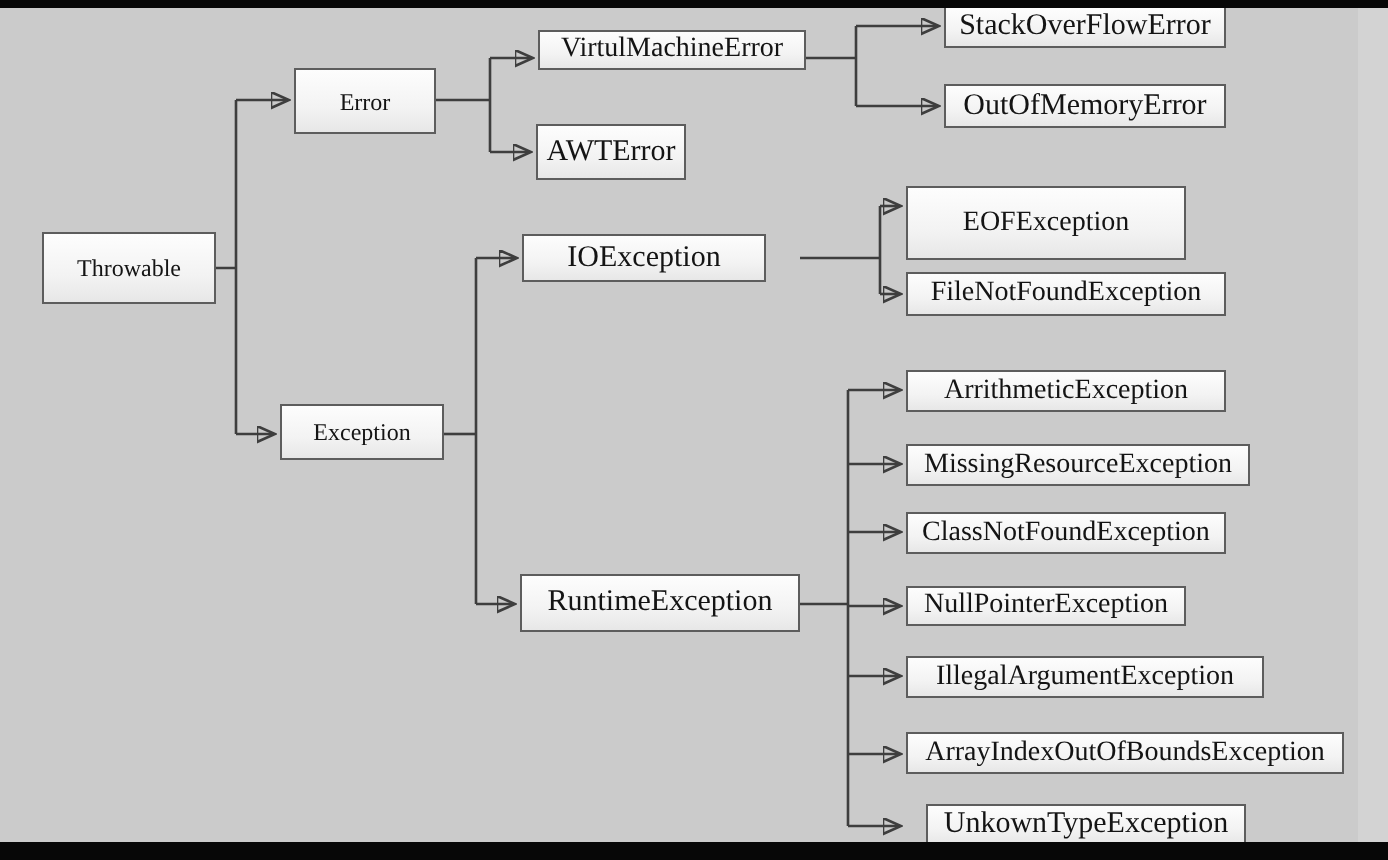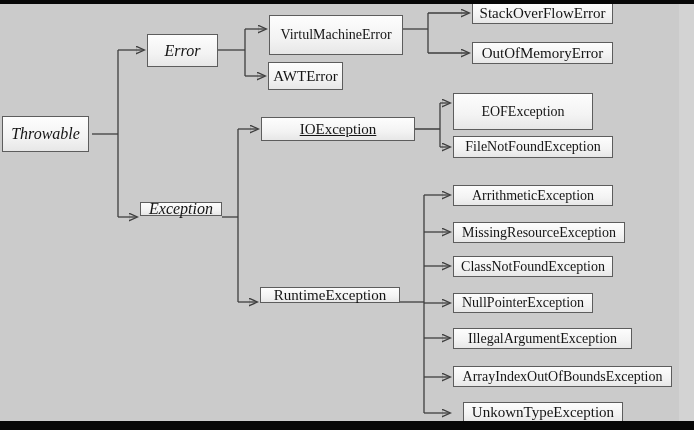--- a/index.html
+++ b/index.html
@@ -46,21 +46,21 @@
     border: 1.5px solid #5d5d5d;
     background: linear-gradient(180deg, #fdfdfd 0%, #f3f3f3 60%, #e7e7e7 100%);
     color: #141414;
     display: flex;
     align-items: center;
     justify-content: center;
     white-space: nowrap;
     font-size: 14px;
     line-height: 1;
   }
-  .node.f16 { font-size: 16px; font-style: italic; }
+  .node.f16 { font-size: 12px; }
   .node.f15 { font-size: 15px; }
 </style>
 </head>
 <body>
 
 <div id="stage">
 
   <div class="right-strip"></div>
 
   <svg class="connectors" width="694" height="430" viewBox="0 0 694 430">
@@ -97,31 +97,31 @@
       <path d="M424,195 H450" marker-end="url(#arw)"></path>
       <path d="M424,232 H450" marker-end="url(#arw)"></path>
       <path d="M424,266 H450" marker-end="url(#arw)"></path>
       <path d="M424,303 H450" marker-end="url(#arw)"></path>
       <path d="M424,338 H450" marker-end="url(#arw)"></path>
       <path d="M424,377 H450" marker-end="url(#arw)"></path>
       <path d="M424,413 H450" marker-end="url(#arw)"></path>
     </g>
   </svg>
 
-  <div class="node f16" style="left:2px;   top:116px; width:87px;  height:36px;">Throwable</div>
+  <div class="node f16" style="left:21px;   top:116px; width:87px;  height:36px;">Throwable</div>
   <div class="node f16" style="left:147px; top:34px;  width:71px;  height:33px;">Error</div>
-  <div class="node" style="left:269px; top:15px;  width:134px; height:40px;">VirtulMachineError</div>
+  <div class="node" style="left:269px; top:15px;  width:134px; height:20px;">VirtulMachineError</div>
   <div class="node f15" style="left:472px; top:3px;   width:141px; height:21px;">StackOverFlowError</div>
   <div class="node f15" style="left:472px; top:42px;  width:141px; height:22px;">OutOfMemoryError</div>
   <div class="node f15" style="left:268px; top:62px;  width:75px;  height:28px;">AWTError</div>
-  <div class="node f15" style="left:261px; top:117px; width:154px; height:24px;text-decoration:underline;">IOException</div>
+  <div class="node f15" style="left:261px; top:117px; width:122px; height:24px;">IOException</div>
   <div class="node" style="left:453px; top:93px;  width:140px; height:37px;">EOFException</div>
   <div class="node" style="left:453px; top:136px; width:160px; height:22px;">FileNotFoundException</div>
-  <div class="node f16" style="left:140px; top:202px; width:82px;  height:14px;">Exception</div>
-  <div class="node f15" style="left:260px; top:287px; width:140px; height:16px;">RuntimeException</div>
+  <div class="node f16" style="left:140px; top:202px; width:82px;  height:28px;">Exception</div>
+  <div class="node f15" style="left:260px; top:287px; width:140px; height:29px;">RuntimeException</div>
   <div class="node" style="left:453px; top:185px; width:160px; height:21px;">ArrithmeticException</div>
   <div class="node" style="left:453px; top:222px; width:172px; height:21px;">MissingResourceException</div>
   <div class="node" style="left:453px; top:256px; width:160px; height:21px;">ClassNotFoundException</div>
   <div class="node" style="left:453px; top:293px; width:140px; height:20px;">NullPointerException</div>
   <div class="node" style="left:453px; top:328px; width:179px; height:21px;">IllegalArgumentException</div>
   <div class="node" style="left:453px; top:366px; width:219px; height:21px;">ArrayIndexOutOfBoundsException</div>
   <div class="node f15" style="left:453px; top:402px; width:160px; height:21px;margin-left:10px;">UnkownTypeException</div>
 
   <div class="bar top"></div>
   <div class="bar bottom"></div>

